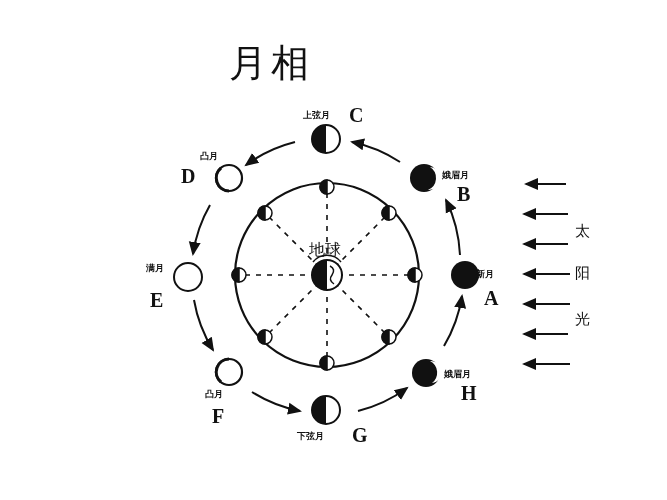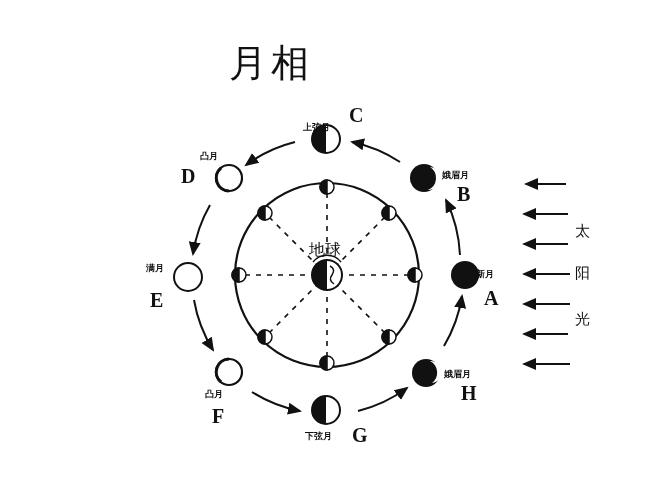--- a/index.html
+++ b/index.html
@@ -135,25 +135,25 @@
     <line x1="570" y1="304" x2="524" y2="304"></line>
     <line x1="568" y1="334" x2="524" y2="334"></line>
     <line x1="570" y1="364" x2="524" y2="364"></line>
   </g>
 </svg>
 
 <div class="earth-lbl" style="left:309px;top:240px;">地球</div>
 
 <div class="lbl" style="left:476px;top:268px;">新月</div>
 <div class="lbl" style="left:442px;top:169px;">娥眉月</div>
-<div class="lbl" style="left:303px;top:109px;margin-top:12px;">上弦月</div>
+<div class="lbl" style="left:303px;top:109px;">上弦月</div>
 <div class="lbl" style="left:200px;top:150px;">凸月</div>
 <div class="lbl" style="left:146px;top:262px;">满月</div>
 <div class="lbl" style="left:205px;top:388px;">凸月</div>
-<div class="lbl" style="left:305px;top:430px;">下弦月</div>
+<div class="lbl" style="left:297px;top:430px;">下弦月</div>
 <div class="lbl" style="left:444px;top:368px;">娥眉月</div>
 
 <div class="letter" style="left:484px;top:287px;">A</div>
 <div class="letter" style="left:457px;top:183px;">B</div>
 <div class="letter" style="left:349px;top:104px;">C</div>
 <div class="letter" style="left:181px;top:165px;">D</div>
 <div class="letter" style="left:150px;top:289px;">E</div>
 <div class="letter" style="left:212px;top:405px;">F</div>
 <div class="letter" style="left:352px;top:424px;">G</div>
 <div class="letter" style="left:461px;top:382px;">H</div>

